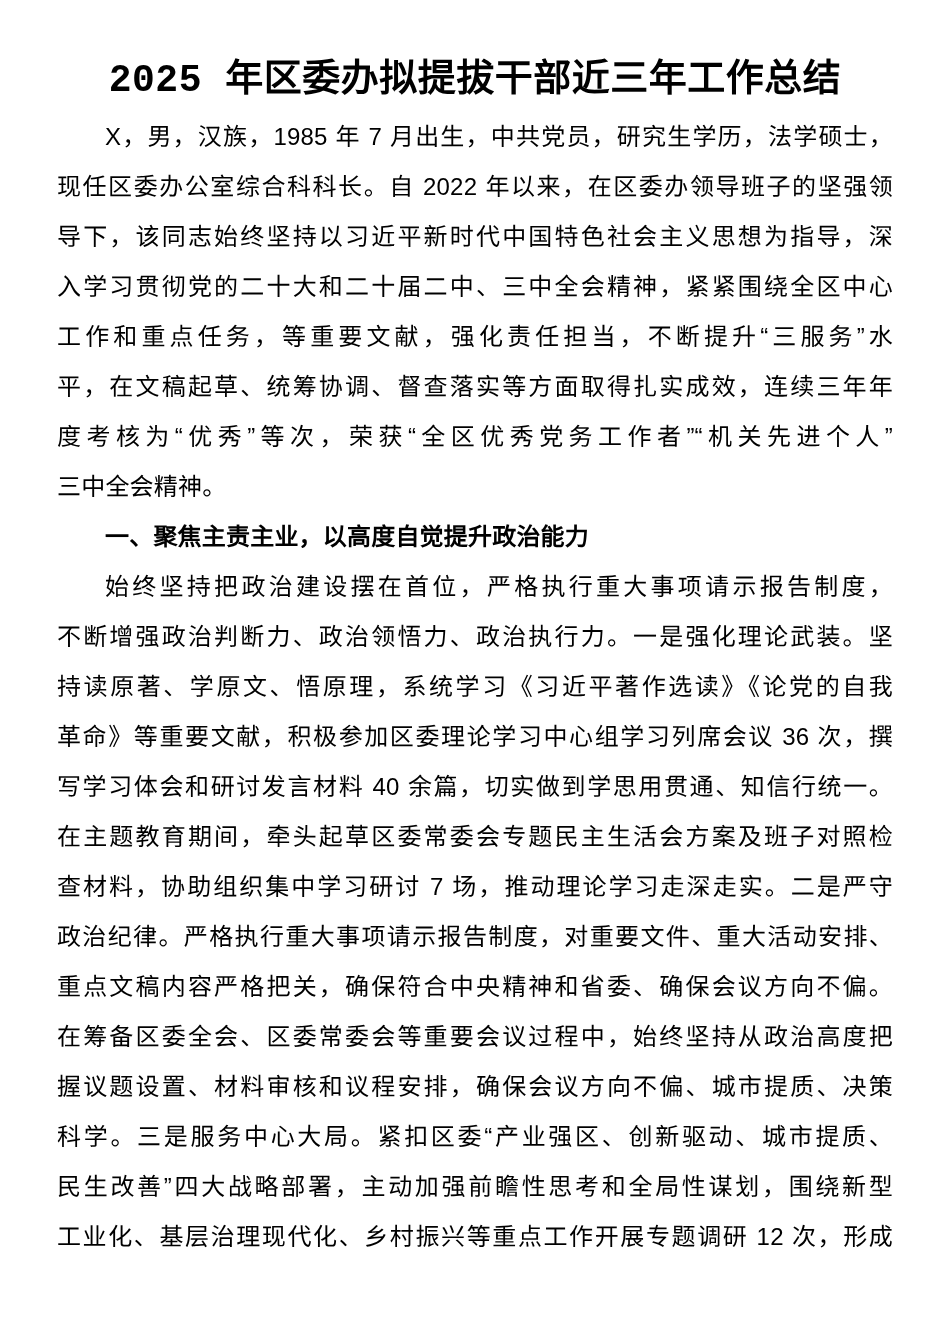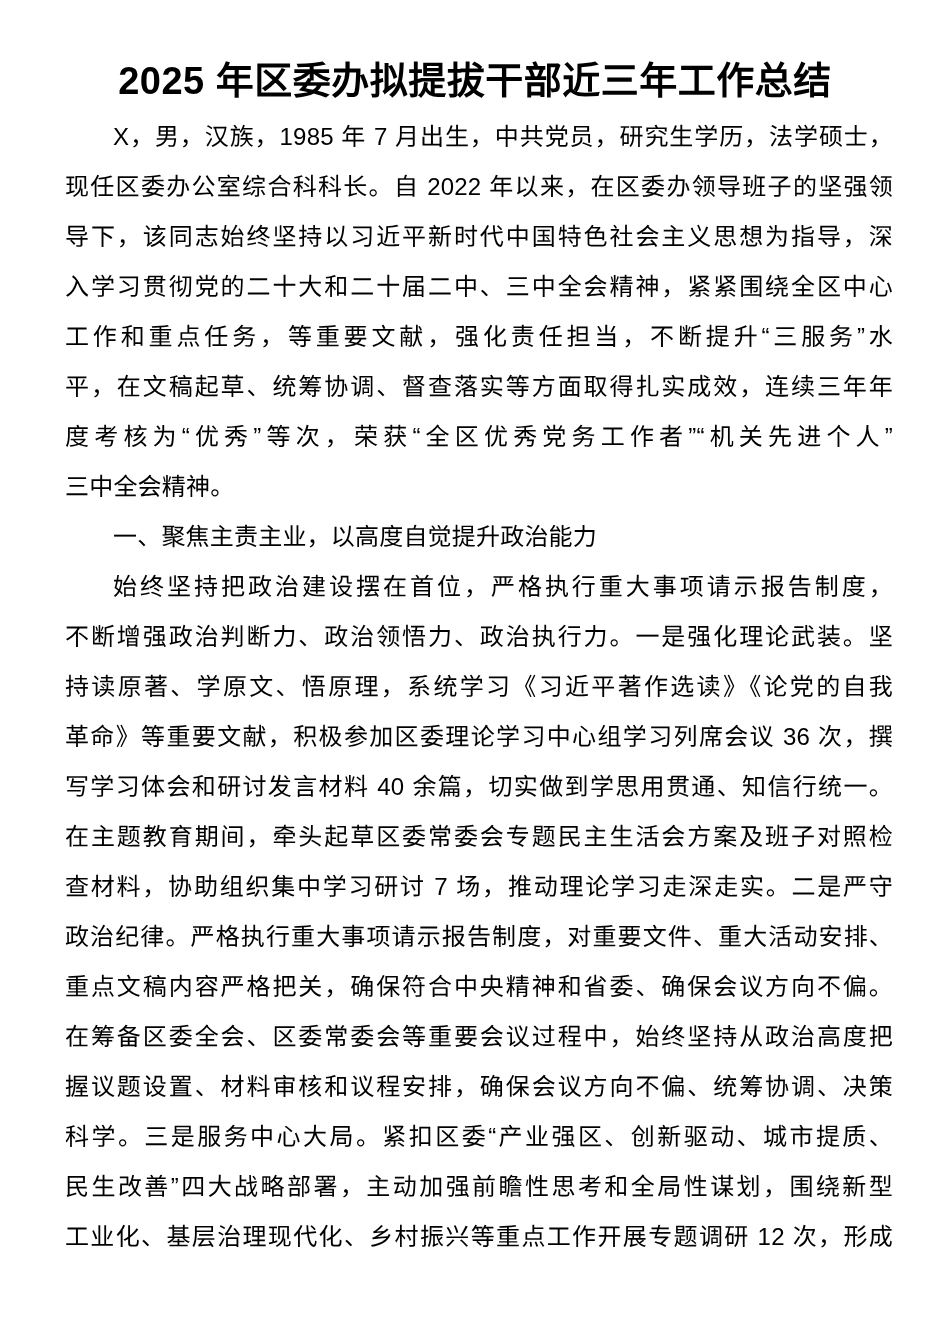--- a/index.html
+++ b/index.html
@@ -20,41 +20,41 @@
     color: #000000;
   }
   .doc-title {
     margin: 0;
     font-size: 38px;
     line-height: 62px;
     font-weight: 700;
     text-align: center;
     letter-spacing: 0.5px;
     white-space: nowrap;
+    font-family: Liberation Mono, monospace;
   }
   .doc-body {
     margin-top: 0;
-    margin-left: 8px;
   }
   .line {
     font-size: 24px;
     line-height: 50px;
     text-align: justify;
     text-align-last: justify;
     text-justify: inter-character;
     letter-spacing: 0.2px;
   }
   .line.indent {
     text-indent: 2em;
   }
   .line.last {
     text-align-last: left;
   }
   .line.heading {
-    font-weight: 400;
+    font-weight: 700;
   }
 </style>
 </head>
 <body>
 
 <div class="page" style="background: rgb(255, 255, 255); color: rgb(0, 0, 0);">
   <h1 class="doc-title">2025 年区委办拟提拔干部近三年工作总结</h1>
   <div class="doc-body" id="doc-body">
       <div class="line indent">X，男，汉族，1985 年 7 月出生，中共党员，研究生学历，法学硕士，</div>
       <div class="line">现任区委办公室综合科科长。自 2022 年以来，在区委办领导班子的坚强领</div>
@@ -68,18 +68,18 @@
       <div class="line indent">始终坚持把政治建设摆在首位，严格执行重大事项请示报告制度，</div>
       <div class="line">不断增强政治判断力、政治领悟力、政治执行力。一是强化理论武装。坚</div>
       <div class="line">持读原著、学原文、悟原理，系统学习《习近平著作选读》《论党的自我</div>
       <div class="line">革命》等重要文献，积极参加区委理论学习中心组学习列席会议 36 次，撰</div>
       <div class="line">写学习体会和研讨发言材料 40 余篇，切实做到学思用贯通、知信行统一。</div>
       <div class="line">在主题教育期间，牵头起草区委常委会专题民主生活会方案及班子对照检</div>
       <div class="line">查材料，协助组织集中学习研讨 7 场，推动理论学习走深走实。二是严守</div>
       <div class="line">政治纪律。严格执行重大事项请示报告制度，对重要文件、重大活动安排、</div>
       <div class="line">重点文稿内容严格把关，确保符合中央精神和省委、确保会议方向不偏。</div>
       <div class="line">在筹备区委全会、区委常委会等重要会议过程中，始终坚持从政治高度把</div>
-      <div class="line">握议题设置、材料审核和议程安排，确保会议方向不偏、统筹协调、决策</div>
+      <div class="line">握议题设置、材料审核和议程安排，确保会议方向不偏、城市提质、决策</div>
       <div class="line">科学。三是服务中心大局。紧扣区委“产业强区、创新驱动、城市提质、</div>
       <div class="line">民生改善”四大战略部署，主动加强前瞻性思考和全局性谋划，围绕新型</div>
       <div class="line">工业化、基层治理现代化、乡村振兴等重点工作开展专题调研 12 次，形成</div>
     </div>
 </div>
 
 </body></html>

